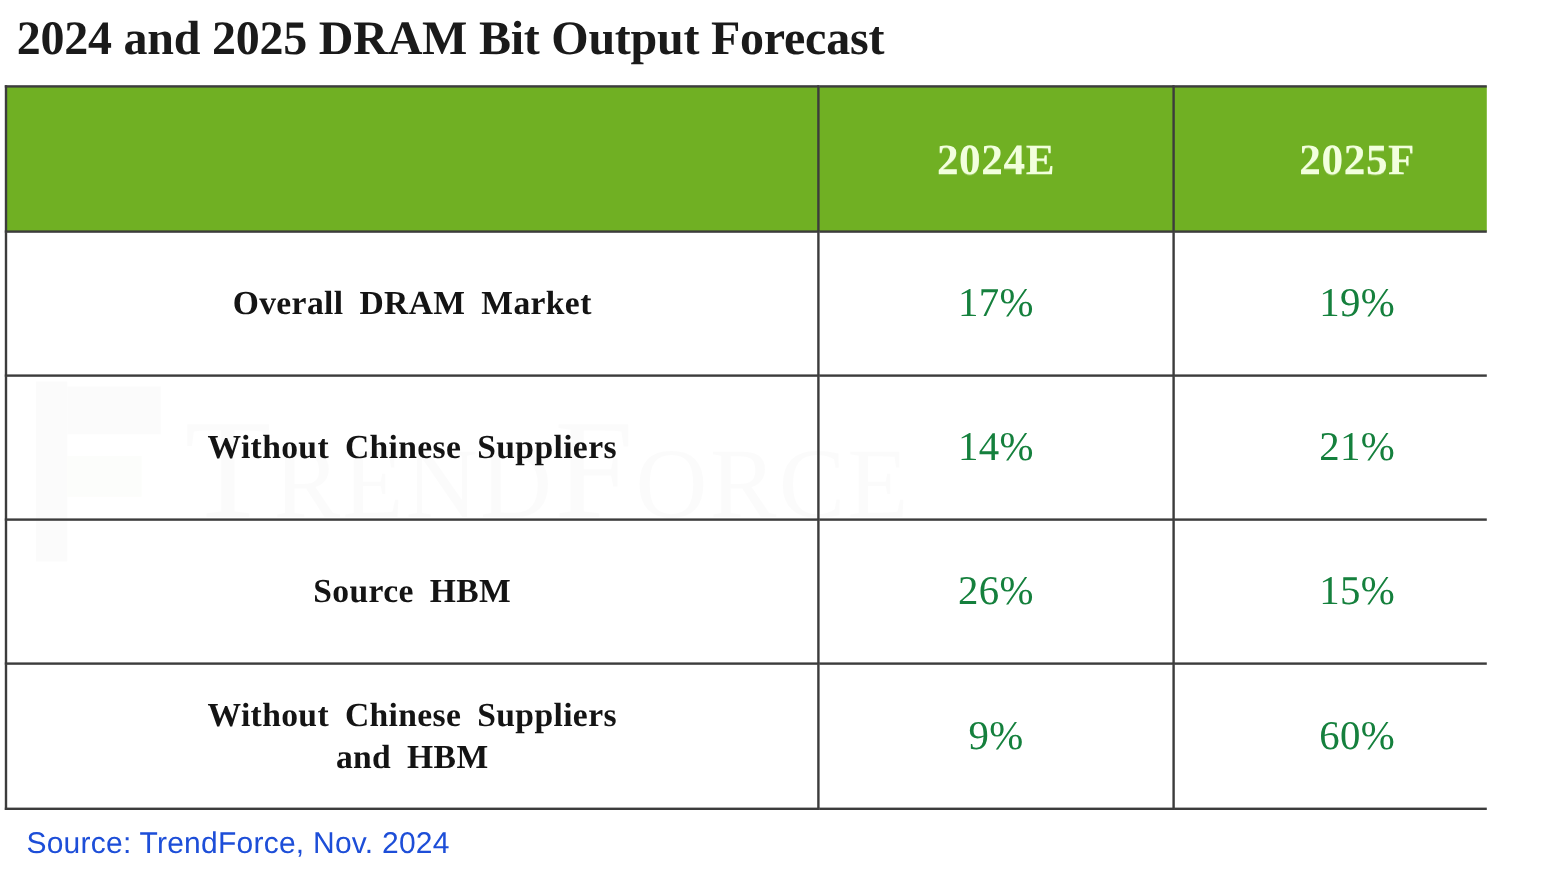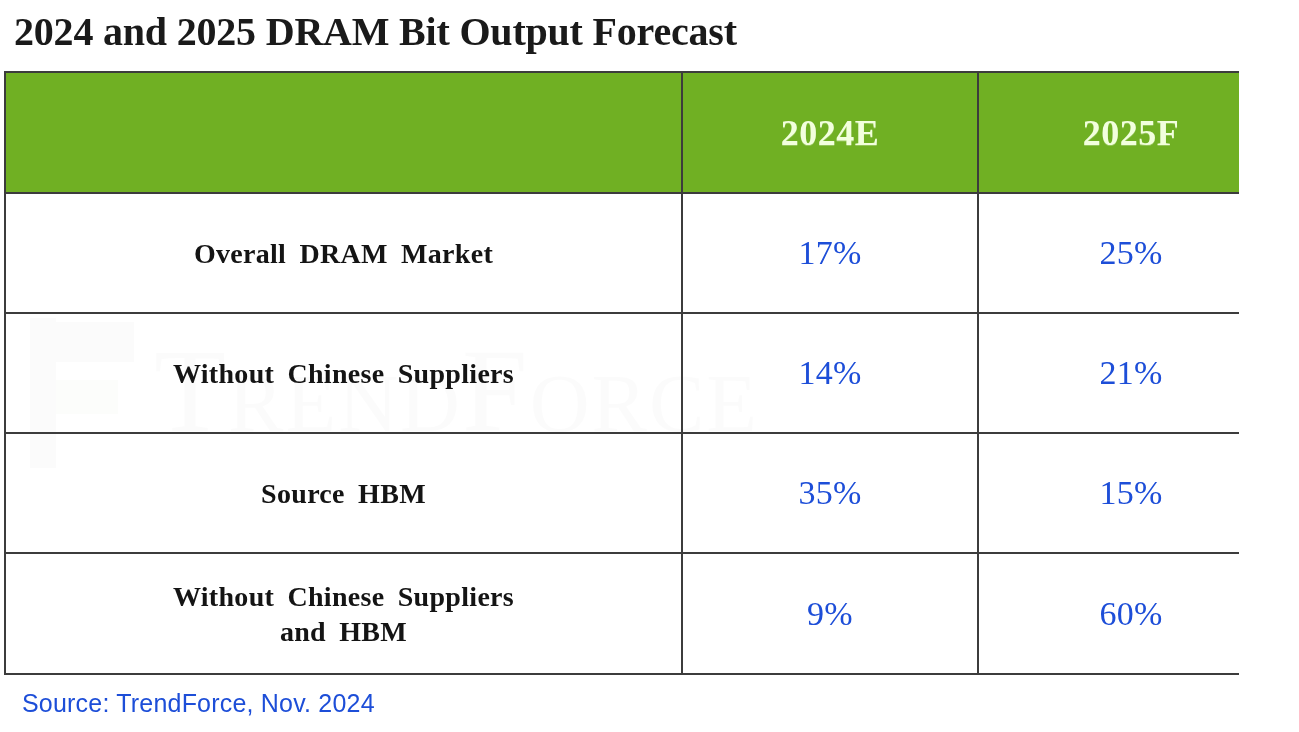--- a/index.html
+++ b/index.html
@@ -159,21 +159,21 @@
     color: #141414;
     letter-spacing: 0.3px;
     line-height: 1.25;
     word-spacing: 6px;
   }
 
   table.forecast td.value-cell {
     font-family: "Liberation Serif", "DejaVu Serif", serif;
     font-weight: normal;
     font-size: 34px;
-    color: #1d4ed8;
+    color: #15803d;
     letter-spacing: 0.3px;
   }
 
   
   #source-note {
     position: absolute;
     left: 22px;
     top: 686px;
     height: 34px;
     line-height: 34px;
@@ -214,32 +214,32 @@
           <th class="th-blank"></th>
           <th>2024E</th>
           <th>2025F</th>
         </tr>
       </thead>
       <tbody>
 
         <tr>
           <td class="label-cell">Overall DRAM Market</td>
           <td class="value-cell">17%</td>
-          <td class="value-cell">25%</td>
+          <td class="value-cell">19%</td>
         </tr>
 
         <tr>
           <td class="label-cell">Without Chinese Suppliers</td>
           <td class="value-cell">14%</td>
           <td class="value-cell">21%</td>
         </tr>
 
         <tr>
           <td class="label-cell">Source HBM</td>
-          <td class="value-cell">35%</td>
+          <td class="value-cell">26%</td>
           <td class="value-cell">15%</td>
         </tr>
 
         <tr class="tall">
           <td class="label-cell">
             <span>Without Chinese Suppliers</span><br>
             <span>and HBM</span>
           </td>
           <td class="value-cell">9%</td>
           <td class="value-cell">60%</td>

